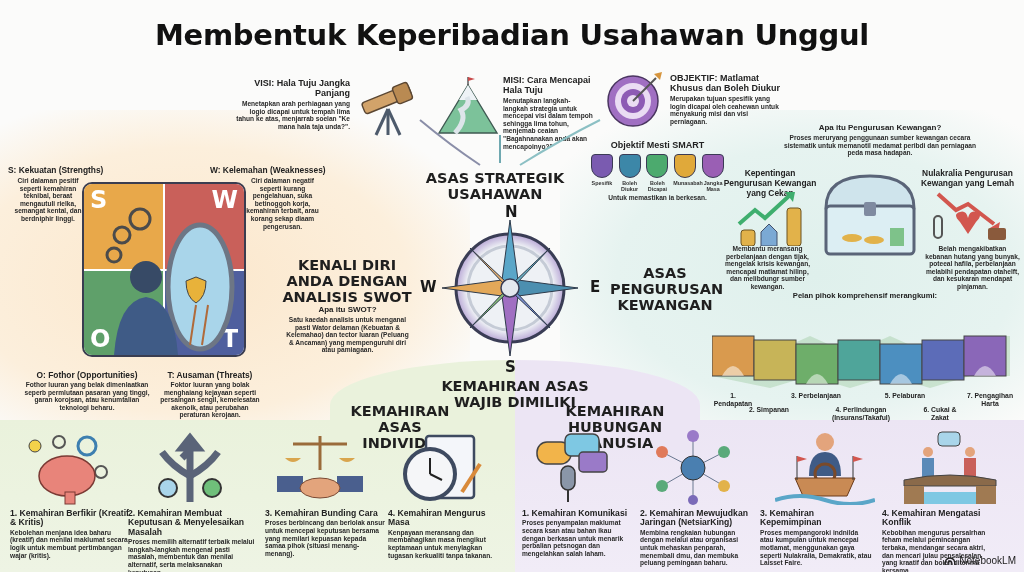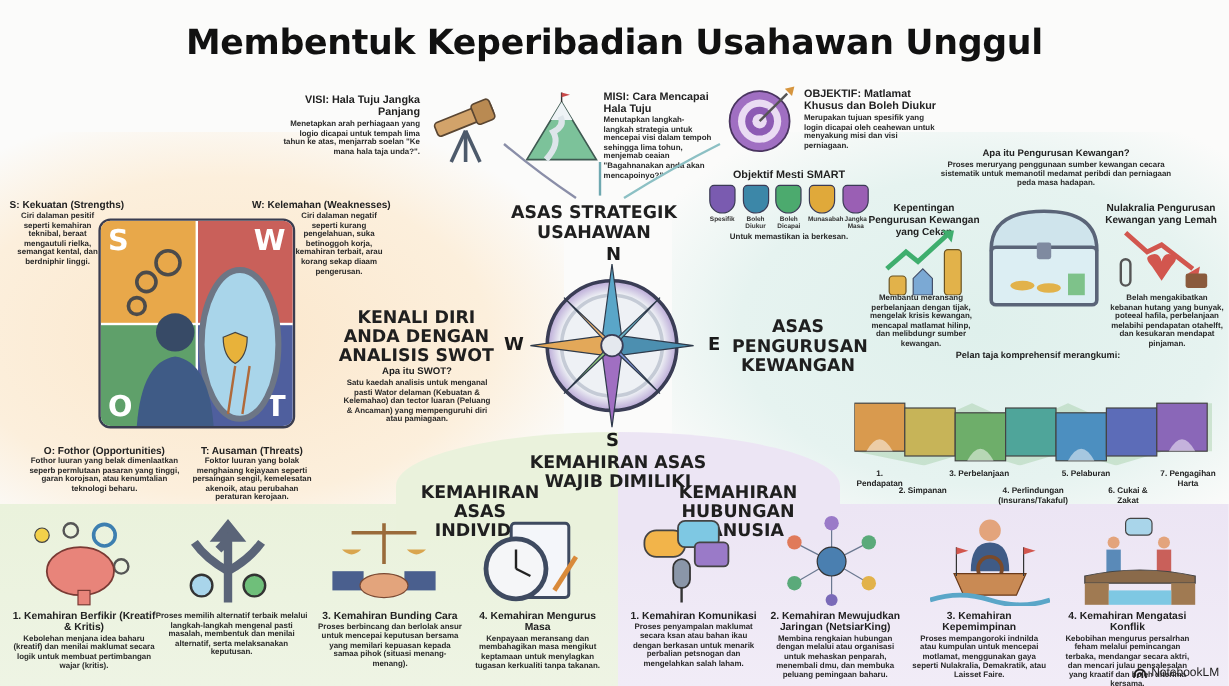--- a/index.html
+++ b/index.html
@@ -7,21 +7,21 @@
   .abs { position: absolute; }
   .bg { position: absolute; }
   .title { position: absolute; left: 0; width: 1024px; top: 18px; text-align: center; font-family: "DejaVu Sans", sans-serif; font-weight: bold; font-size: 29px; letter-spacing: -0.3px; color: #111; }
   .h { font-weight: bold; font-size: 9px; line-height: 10px; color: #222; }
   .p { font-weight: bold; font-size: 6.6px; line-height: 7.6px; color: #2a2a2a; }
   .big { font-family: "DejaVu Sans", sans-serif; font-weight: bold; font-size: 14.5px; line-height: 16px; color: #1f1f1f; text-align: center; }
   .center { text-align: center; }
   .right { text-align: right; }
   .dir { font-family: "DejaVu Sans", sans-serif; font-weight: bold; font-size: 15px; color: #1a1a1a; }
   .icon { position: absolute; }
-  .skill { position: absolute; width: 120px; text-align: center; }
+  .skill { position: absolute; width: 120px; }
   .skill .h { font-size: 8.6px; line-height: 9.4px; }
   .skill .p { margin-top: 1px; }
   .smart { display: flex; gap: 4px; }
   .smart-item { width: 24px; text-align: center; }
   .smart-item .lbl { font-weight: bold; font-size: 5.4px; line-height: 6px; color: #333; margin-top: 2px; }
   .comp { position: absolute; text-align: center; font-weight: bold; font-size: 6.8px; line-height: 7.6px; color: #222; }
   .brand { position: absolute; right: 8px; bottom: 6px; font-size: 10px; color: #222; display: flex; align-items: center; gap: 3px; }
 </style>
 </head>
 <body>
@@ -198,21 +198,21 @@
 <div class="abs center h" style="left: 915px; top: 168px; width: 105px; font-size: 8.4px;">Nulakralia Pengurusan Kewangan yang Lemah</div>
 <svg class="icon" style="left:930px;top:192px;" width="80" height="50" viewBox="0 0 80 50">
   <polyline points="8,2 26,18 38,12 64,32" stroke="#d2564e" stroke-width="4" fill="none"></polyline>
     <polygon points="60,36 70,30 68,40" fill="#d2564e"></polygon>
   <rect x="4" y="24" width="8" height="22" rx="4" fill="none" stroke="#555" stroke-width="2"></rect>
   <path d="M30 30 Q22 22 30 20 Q36 18 38 26 Q40 18 46 20 Q54 22 46 30 L38 42Z" fill="#d2564e"></path>
   <rect x="58" y="36" width="18" height="12" rx="2" fill="#8a5a3c"></rect>
 </svg>
 <div class="abs p center" style="left:925px;top:245px;width:95px;">Belah mengakibatkan kebanan hutang yang bunyak, poteeal hafila, perbelanjaan melabihi pendapatan otahelft, dan kesukaran mendapat pinjaman.</div>
 <div class="abs center" style="left:790px;top:290px;width:150px;">
-  <div class="h" style="font-size:7.6px;margin-top:1px;">Pelan taja komprehensif merangkumi:</div>
+  <div class="h" style="font-size:7.6px;margin-top:1px;">Pelan pihok komprehensif merangkumi:</div>
 </div>
 <svg class="icon" style="left:712px;top:326px;" width="298" height="62" viewBox="0 0 298 62">
   <path d="M0 10 L40 10 L58 28 L98 10 L138 28 L178 10 L218 28 L258 10 L298 10 L298 50 L258 50 L218 62 L178 50 L138 62 L98 50 L58 62 L0 50Z" fill="#6eae6a" opacity="0.25"></path>
   <rect x="0" y="10" width="42" height="40" fill="#d99a4e" stroke="#444"></rect>
     <rect x="42" y="14" width="42" height="40" fill="#c7b458" stroke="#444"></rect>
   <rect x="84" y="18" width="42" height="40" fill="#6eae6a" stroke="#444"></rect>
     <rect x="126" y="14" width="42" height="40" fill="#4fa59a" stroke="#444"></rect>
   <rect x="168" y="18" width="42" height="40" fill="#4c8fc0" stroke="#444"></rect>
     <rect x="210" y="14" width="42" height="40" fill="#5c6cb8" stroke="#444"></rect>
   <rect x="252" y="10" width="42" height="40" fill="#8a67b8" stroke="#444"></rect>
@@ -263,20 +263,21 @@
     <line x1="30" y1="44" x2="30" y2="28" stroke="#222" stroke-width="2"></line>
     <line x1="30" y1="44" x2="42" y2="50" stroke="#222" stroke-width="2"></line>
   <line x1="62" y1="62" x2="80" y2="34" stroke="#d98a3a" stroke-width="4"></line>
 </svg>
 
 <div class="skill" style="left:10px;top:509px;">
   <div class="h">1. Kemahiran Berfikir (Kreatif &amp; Kritis)</div>
   <div class="p">Kebolehan menjana idea baharu (kreatif) dan menilai maklumat secara logik untuk membuat pertimbangan wajar (kritis).</div>
 </div>
 <div class="skill" style="left:128px;top:509px;width:130px;">
+  <div class="h">2. Kemahiran Membuat Keputusan &amp; Menyelesaikan Masalah</div>
   <div class="p">Proses memilih alternatif terbaik melalui langkah-langkah mengenal pasti masalah, membentuk dan menilai alternatif, serta melaksanakan keputusan.</div>
 </div>
 <div class="skill" style="left:265px;top:509px;width:120px;">
   <div class="h">3. Kemahiran Bunding Cara</div>
   <div class="p">Proses berbincang dan berlolak ansur untuk mencepai keputusan bersama yang memilari kepuasan kepada samaa pihok (situasi menang-menang).</div>
 </div>
 <div class="skill" style="left:388px;top:509px;width:120px;">
   <div class="h">4. Kemahiran Mengurus Masa</div>
   <div class="p">Kenpayaan meransang dan membahagikan masa mengikut keptamaan untuk menylagkan tugasan kerkualiti tanpa takanan.</div>
 </div>

